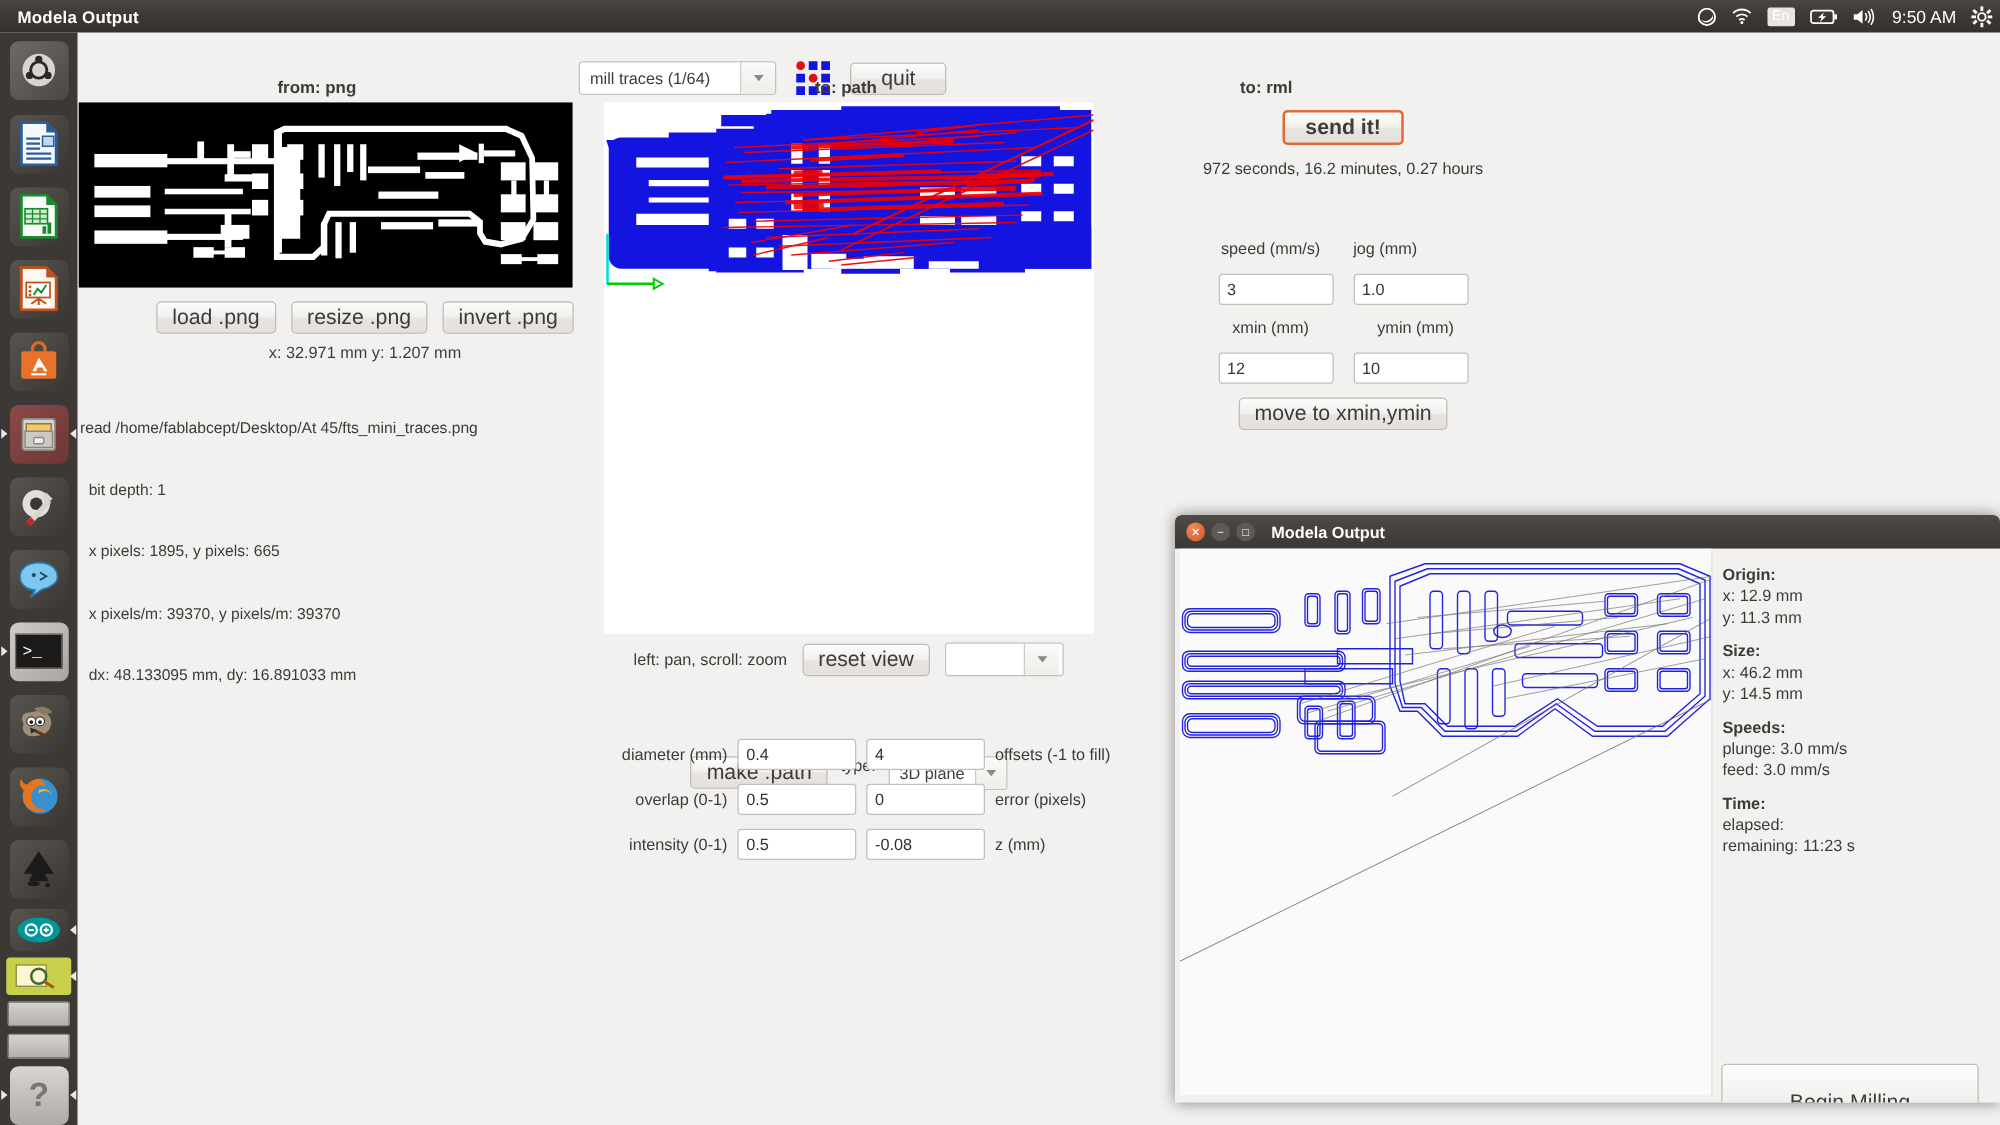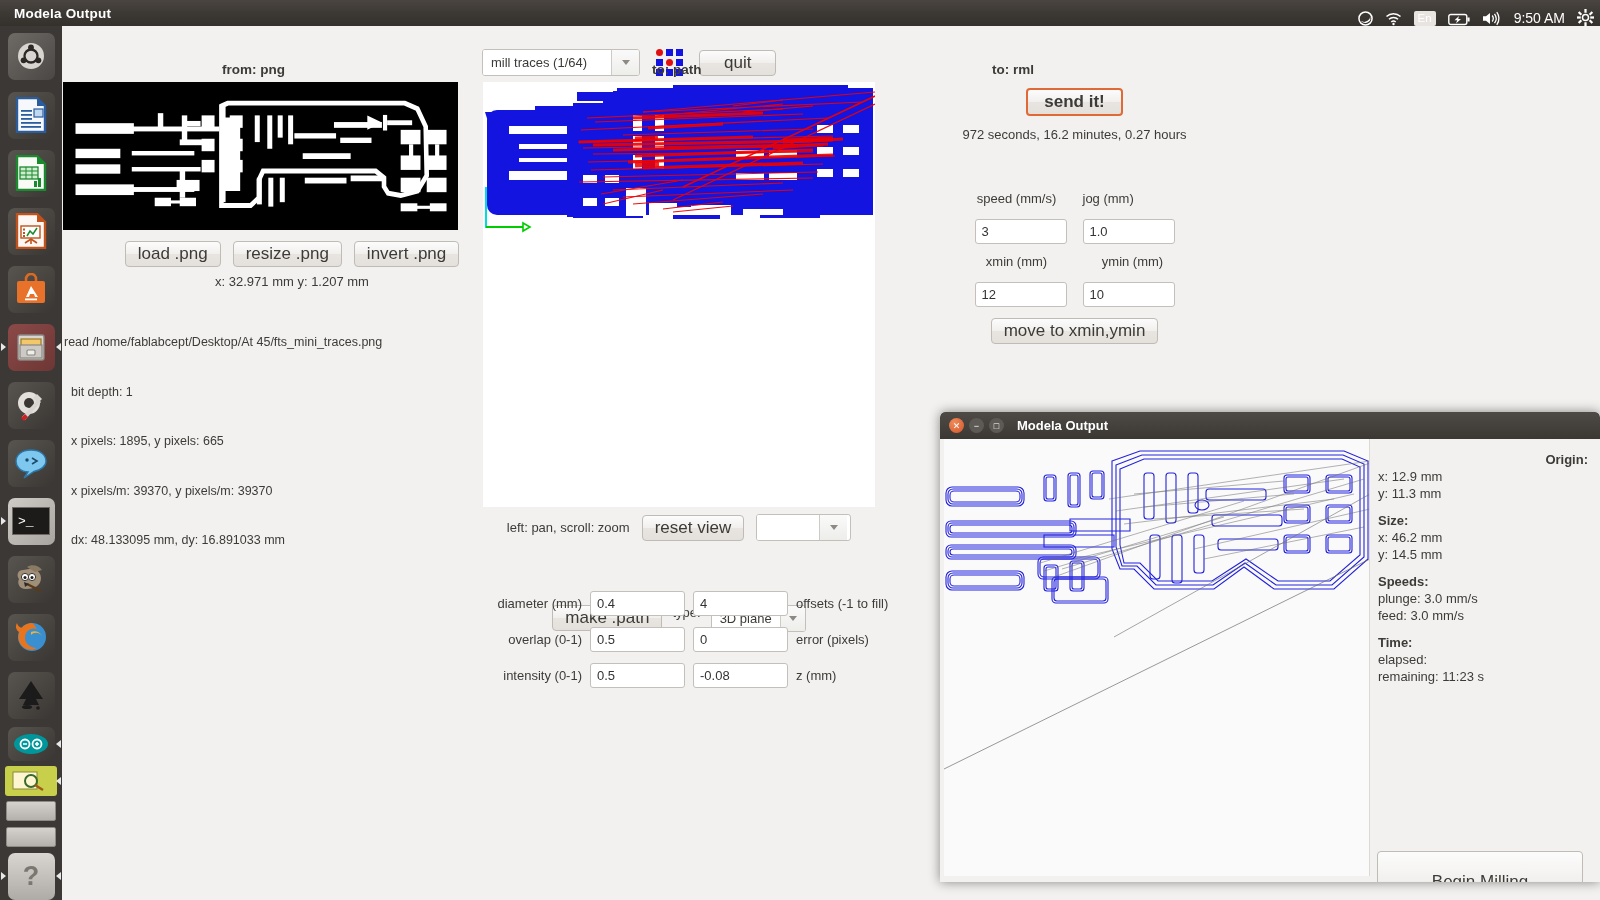--- a/index.html
+++ b/index.html
@@ -19,21 +19,21 @@
     display: flex; align-items: center;
     font-size: 13px;
     z-index: 200;
   }
   #top-panel .app-title {
     margin-left: 14px; font-weight: bold; letter-spacing: .2px;
     color: #ffffff; font-size: 13.5px;
   }
   #indicators {
     position: absolute; right: 6px; top: 0; height: 26px;
-    display: flex; align-items: flex-end; gap: 12px;
+    display: flex; align-items: center; gap: 12px;
   }
   #indicators .ind { display: flex; align-items: center; color: #ffffff; }
   .kb-badge {
     background: #e8e4e0; color: #3a3632; border-radius: 2px;
     font-size: 11.5px; padding: 1px 4px; line-height: 13px;
     font-weight: normal;
   }
   .clock { font-size: 14px; color: #ffffff; }
 
   
@@ -69,21 +69,21 @@
 
   
   #app {
     position: absolute; left: 62px; top: 26px;
     width: 1538px; height: 874px;
     background: #f2f1f0;
   }
 
   
   #toolbar {
-    position: absolute; left: 420px; top: 0px;
+    position: absolute; left: 401px; top: 0px;
     display: flex; align-items: center; gap: 2px;
   }
   .combo {
     display: flex; align-items: stretch;
     background: #ffffff;
     border: 1px solid #c3c0bb; border-radius: 3px;
     height: 27px; overflow: hidden;
   }
   .combo .val {
     padding: 0 8px; display: flex; align-items: center;
@@ -172,21 +172,21 @@
   .wbtn.max { background: #5d5954; }
   #dialog-title { color: #fff; font-size: 13px; font-weight: bold; margin-left: 8px; }
 
   #dialog-body { position: absolute; left:0; top: 27px; width:660px; height: 443px; background:#f2f1f0; }
   #dialog-canvas {
     position: absolute; left: 4px; top: 0px; width: 426px; height: 437px;
     background: #fbfafa; border-right: 1px solid #dcd9d4; overflow:hidden;
   }
   #dialog-info { position: absolute; left: 438px; top: 12px; width: 210px; font-size: 13px; color:#3c3b37; line-height: 17px;}
   #dialog-info .h { font-weight: bold; margin-top: 10px; }
-  #dialog-info .h:first-child { margin-top: 0; text-align: right; }
+  #dialog-info .h:first-child { margin-top: 0; }
   #begin-milling {
     position: absolute; left: 437px; top: 412px; width: 206px;
     text-align: center;
   }
 </style>
 </head>
 <body>
 
 <div id="top-panel">
   <span class="app-title">Modela Output</span>

